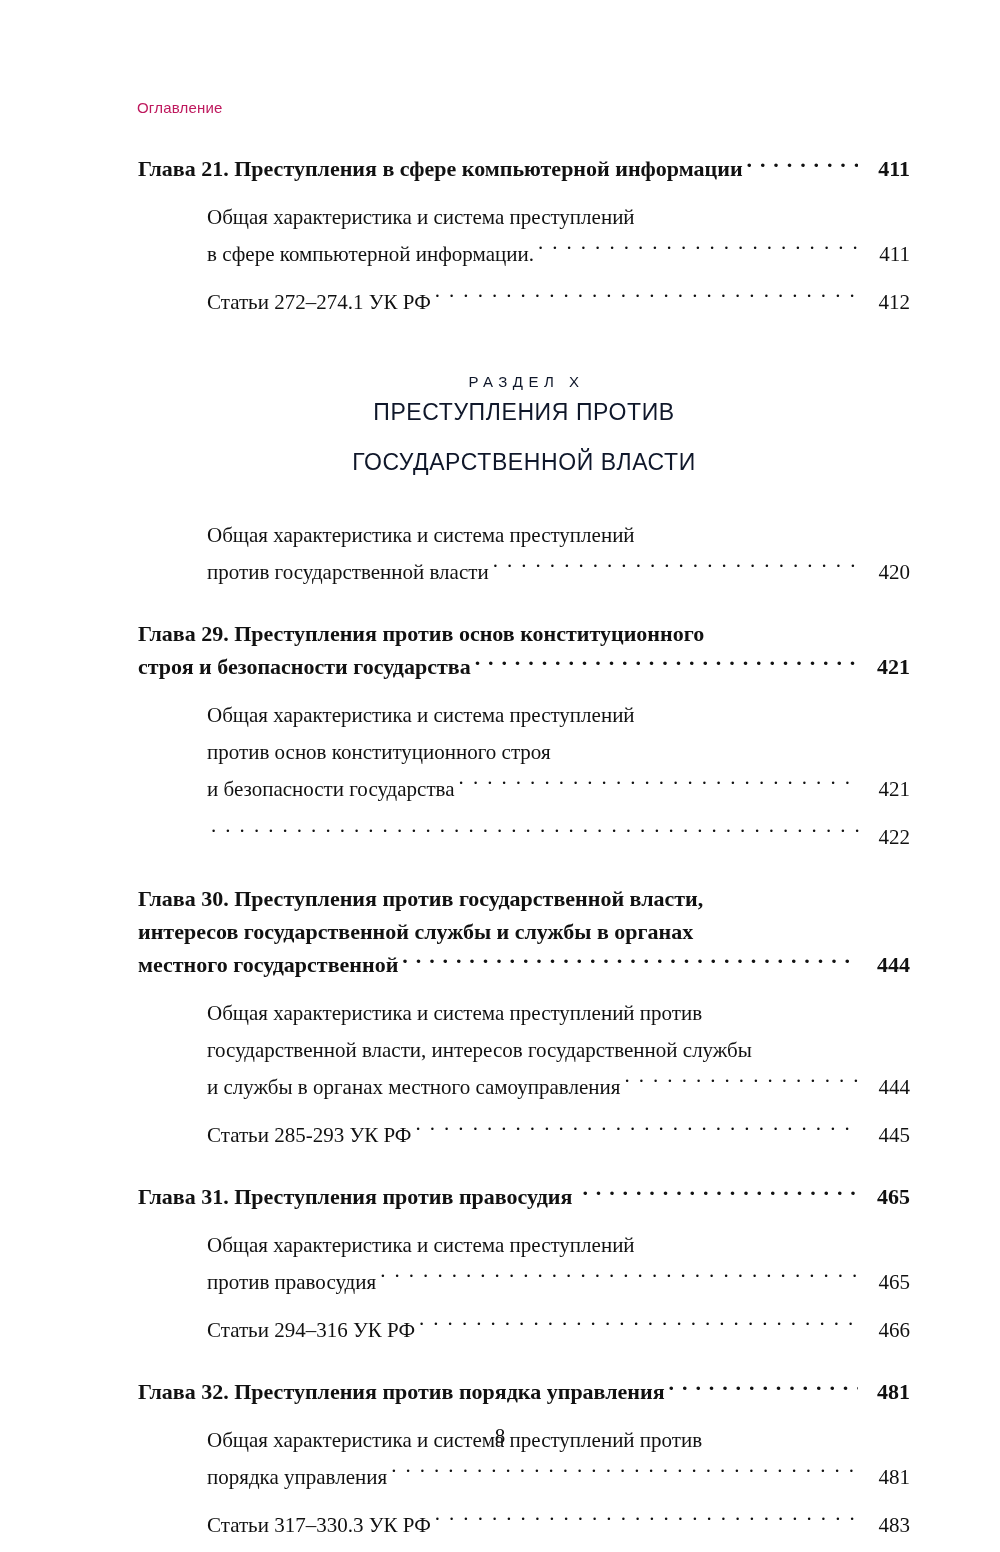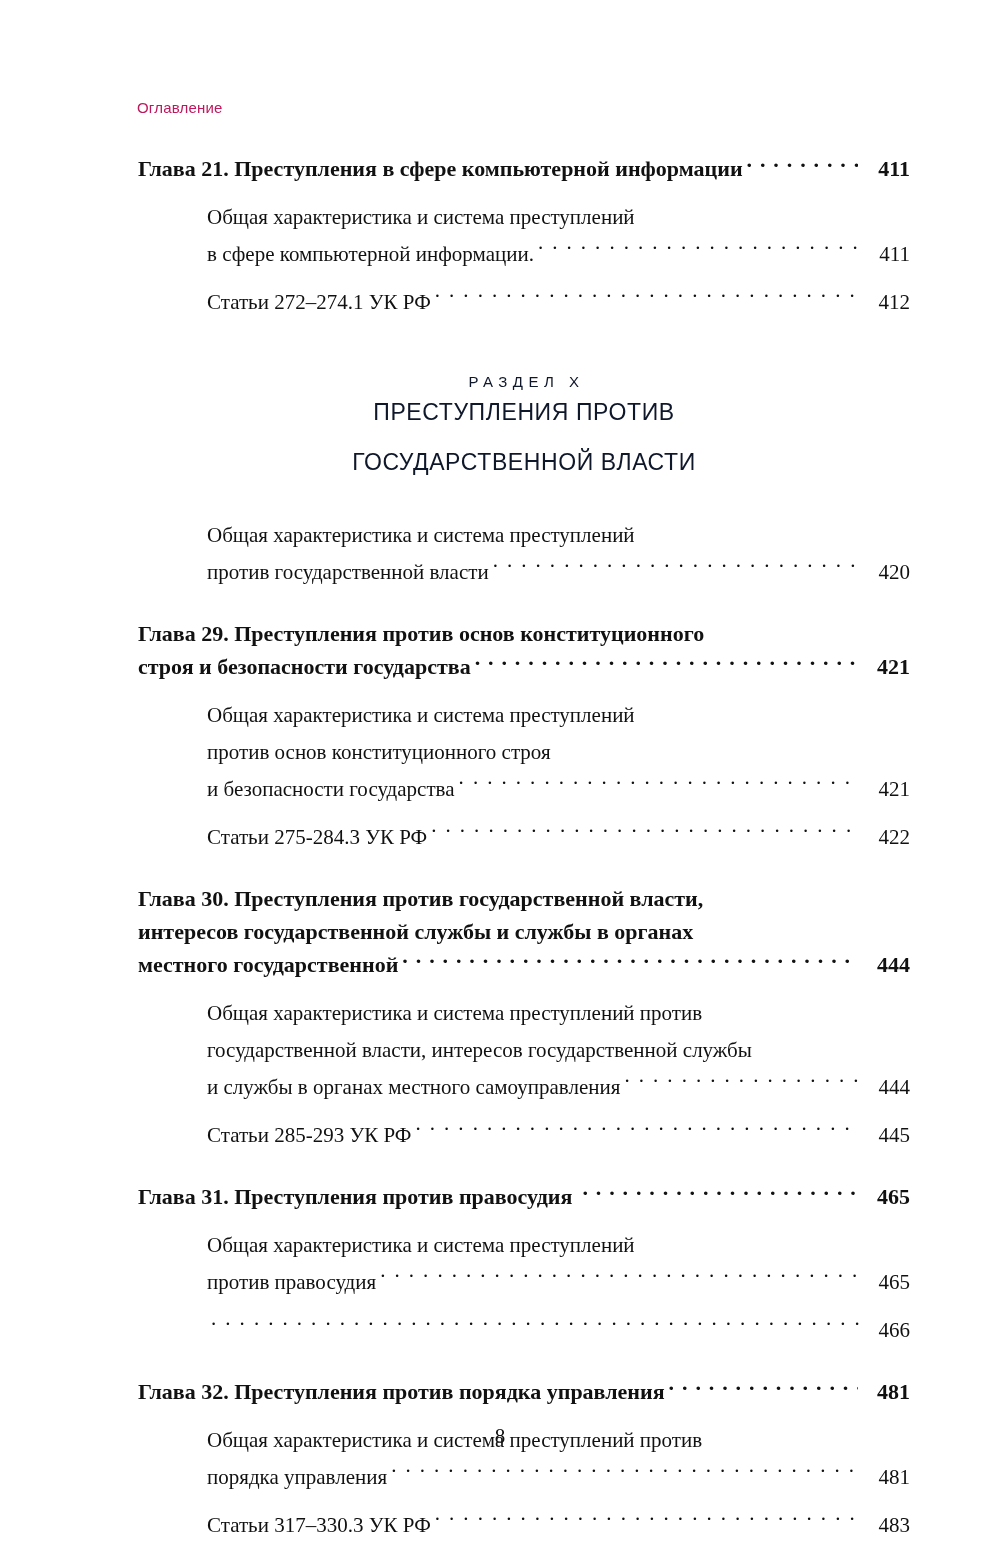--- a/index.html
+++ b/index.html
@@ -203,21 +203,20 @@
       <div class="row">
         <span class="txt">и безопасности государства</span>
         <span class="leader"></span>
         <span class="pg">421</span>
       </div>
     </div>
     <div class="gap-between-subs"></div>
 
     <div class="sub">
       <div class="row">
-        <span class="txt">Статьи 275-284.3 УК РФ</span>
         <span class="leader"></span>
         <span class="pg">422</span>
       </div>
     </div>
     <div class="gap-block"></div>
 
     <div class="chapter">
       <div class="plainline">Глава 30. Преступления против государственной власти,</div>
       <div class="plainline">интересов государственной службы и службы в органах</div>
       <div class="row">
@@ -262,20 +261,21 @@
       <div class="row">
         <span class="txt">против правосудия</span>
         <span class="leader"></span>
         <span class="pg">465</span>
       </div>
     </div>
     <div class="gap-between-subs"></div>
 
     <div class="sub">
       <div class="row">
+        <span class="txt">Статьи 294–316 УК РФ</span>
         <span class="leader"></span>
         <span class="pg">466</span>
       </div>
     </div>
     <div class="gap-block"></div>
 
     <div class="chapter">
       <div class="row">
         <span class="txt">Глава 32. Преступления против порядка управления</span>
         <span class="leader"></span>

